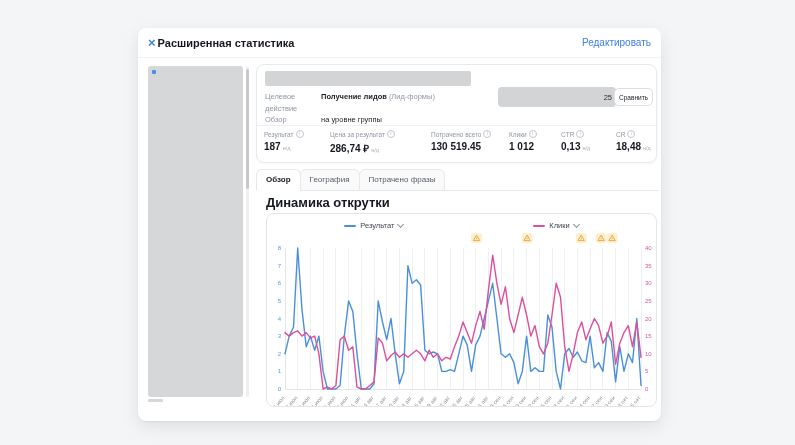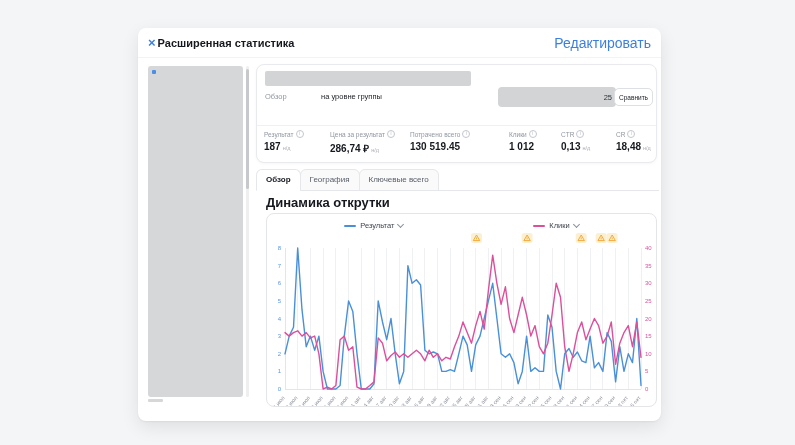--- a/index.html
+++ b/index.html
@@ -5,21 +5,21 @@
   html,body{margin:0;padding:0;background:#f4f5f7;}
   .stage{position:relative;width:795px;height:445px;background:#f4f5f7;
          font-family:"Liberation Sans",sans-serif;overflow:hidden;color:#1b1e24;}
   .modal{position:absolute;left:138px;top:28px;width:523px;height:393px;background:#fff;
          border-radius:8px;box-shadow:0 1px 2px rgba(0,0,0,.05),0 6px 18px rgba(0,0,0,.09);}
   
   .hdr{position:absolute;left:0;top:0;right:0;height:30px;display:flex;align-items:center;
        padding:0 10px;border-bottom:1px solid #f2f3f5;box-sizing:border-box;}
   .close-x{color:#3d7fe0;font-size:13px;line-height:13px;font-weight:700;cursor:pointer;}
   .hdr-title{font-size:11px;font-weight:700;margin-left:2px;color:#15181e;}
-  .edit-link{margin-left:auto;color:#3d7fe0;font-size:14px;cursor:pointer;}
+  .edit-link{margin-left:auto;color:#3d7fe0;font-size:10px;cursor:pointer;}
   
   .side-block{position:absolute;left:10px;top:38px;width:95px;height:331px;background:#d6d7d9;border-radius:3px;}
   .side-dot{position:absolute;left:4px;top:4px;width:4px;height:4px;background:#4a8ee8;border-radius:1px;}
   .sb-track{position:absolute;left:108px;top:38px;width:3px;height:331px;background:#efefef;border-radius:2px;}
   .sb-thumb{position:absolute;left:0;top:3px;width:3px;height:120px;background:#c6c8cc;border-radius:2px;}
   .side-stub{position:absolute;left:10px;top:371px;width:15px;height:3px;background:#d6d7d9;border-radius:1px;}
   
   .card{position:absolute;left:118px;top:36px;width:401px;height:99px;background:#fff;
         border:1px solid #e8eaed;border-radius:8px;box-sizing:border-box;box-shadow:0 1px 3px rgba(0,0,0,.04);}
   .red-title{position:absolute;left:8px;top:6px;width:206px;height:15px;background:#d3d4d6;border-radius:2px;}
@@ -78,20 +78,24 @@
     <div class="sb-track">
       <div class="sb-thumb"></div>
     </div>
     <div class="side-stub"></div>
 
     <div class="card">
       <div class="red-title"></div>
 
       <div class="info-rows">
         <div class="irow">
+          <span class="lab">Целевое действие</span>
+          <span class="val"><b>Получение лидов</b><span class="sfx">(Лид-формы)</span></span>
+        </div>
+        <div class="irow">
           <span class="lab">Обзор</span>
           <span class="val">на уровне группы</span>
         </div>
       </div>
 
       <div class="date-input">
         <span>25</span>
       </div>
       <button class="compare-btn">Сравнить</button>
 
@@ -104,21 +108,21 @@
           </div>
         <div class="sval"><span>187</span><span class="ssfx">н/д</span></div>
       </div>
       <div class="stat" style="left:73px">
         <div class="slab">
             <span>Цена за результат</span>
             <span class="info-i">i</span>
           </div>
         <div class="sval"><span>286,74 ₽</span><span class="ssfx">н/д</span></div>
       </div>
-      <div class="stat" style="left:153px">
+      <div class="stat" style="left:174px">
         <div class="slab">
             <span>Потрачено всего</span>
             <span class="info-i">i</span>
           </div>
         <div class="sval"><span>130 519.45</span><span class="ssfx"></span></div>
       </div>
       <div class="stat" style="left:252px">
         <div class="slab">
             <span>Клики</span>
             <span class="info-i">i</span>
@@ -137,21 +141,21 @@
             <span>CR</span>
             <span class="info-i">i</span>
           </div>
         <div class="sval"><span>18,48</span><span class="ssfx">н/д</span></div>
       </div>
     </div>
 
     <div class="tabs">
       <div class="tab active">Обзор</div>
       <div class="tab">География</div>
-      <div class="tab">Ключевые всего</div>
+      <div class="tab">Потрачено фразы</div>
     </div>
 
     <div class="chart-title">Динамика открутки</div>
     <div class="chart-card">
       <div class="legend">
         <div class="leg-item">
           <span class="leg-dash" id="leg-dash-0" style="background: rgb(74, 144, 217);"></span>
           <span class="leg-label">Результат</span>
           <span class="chev"></span>
         </div>

